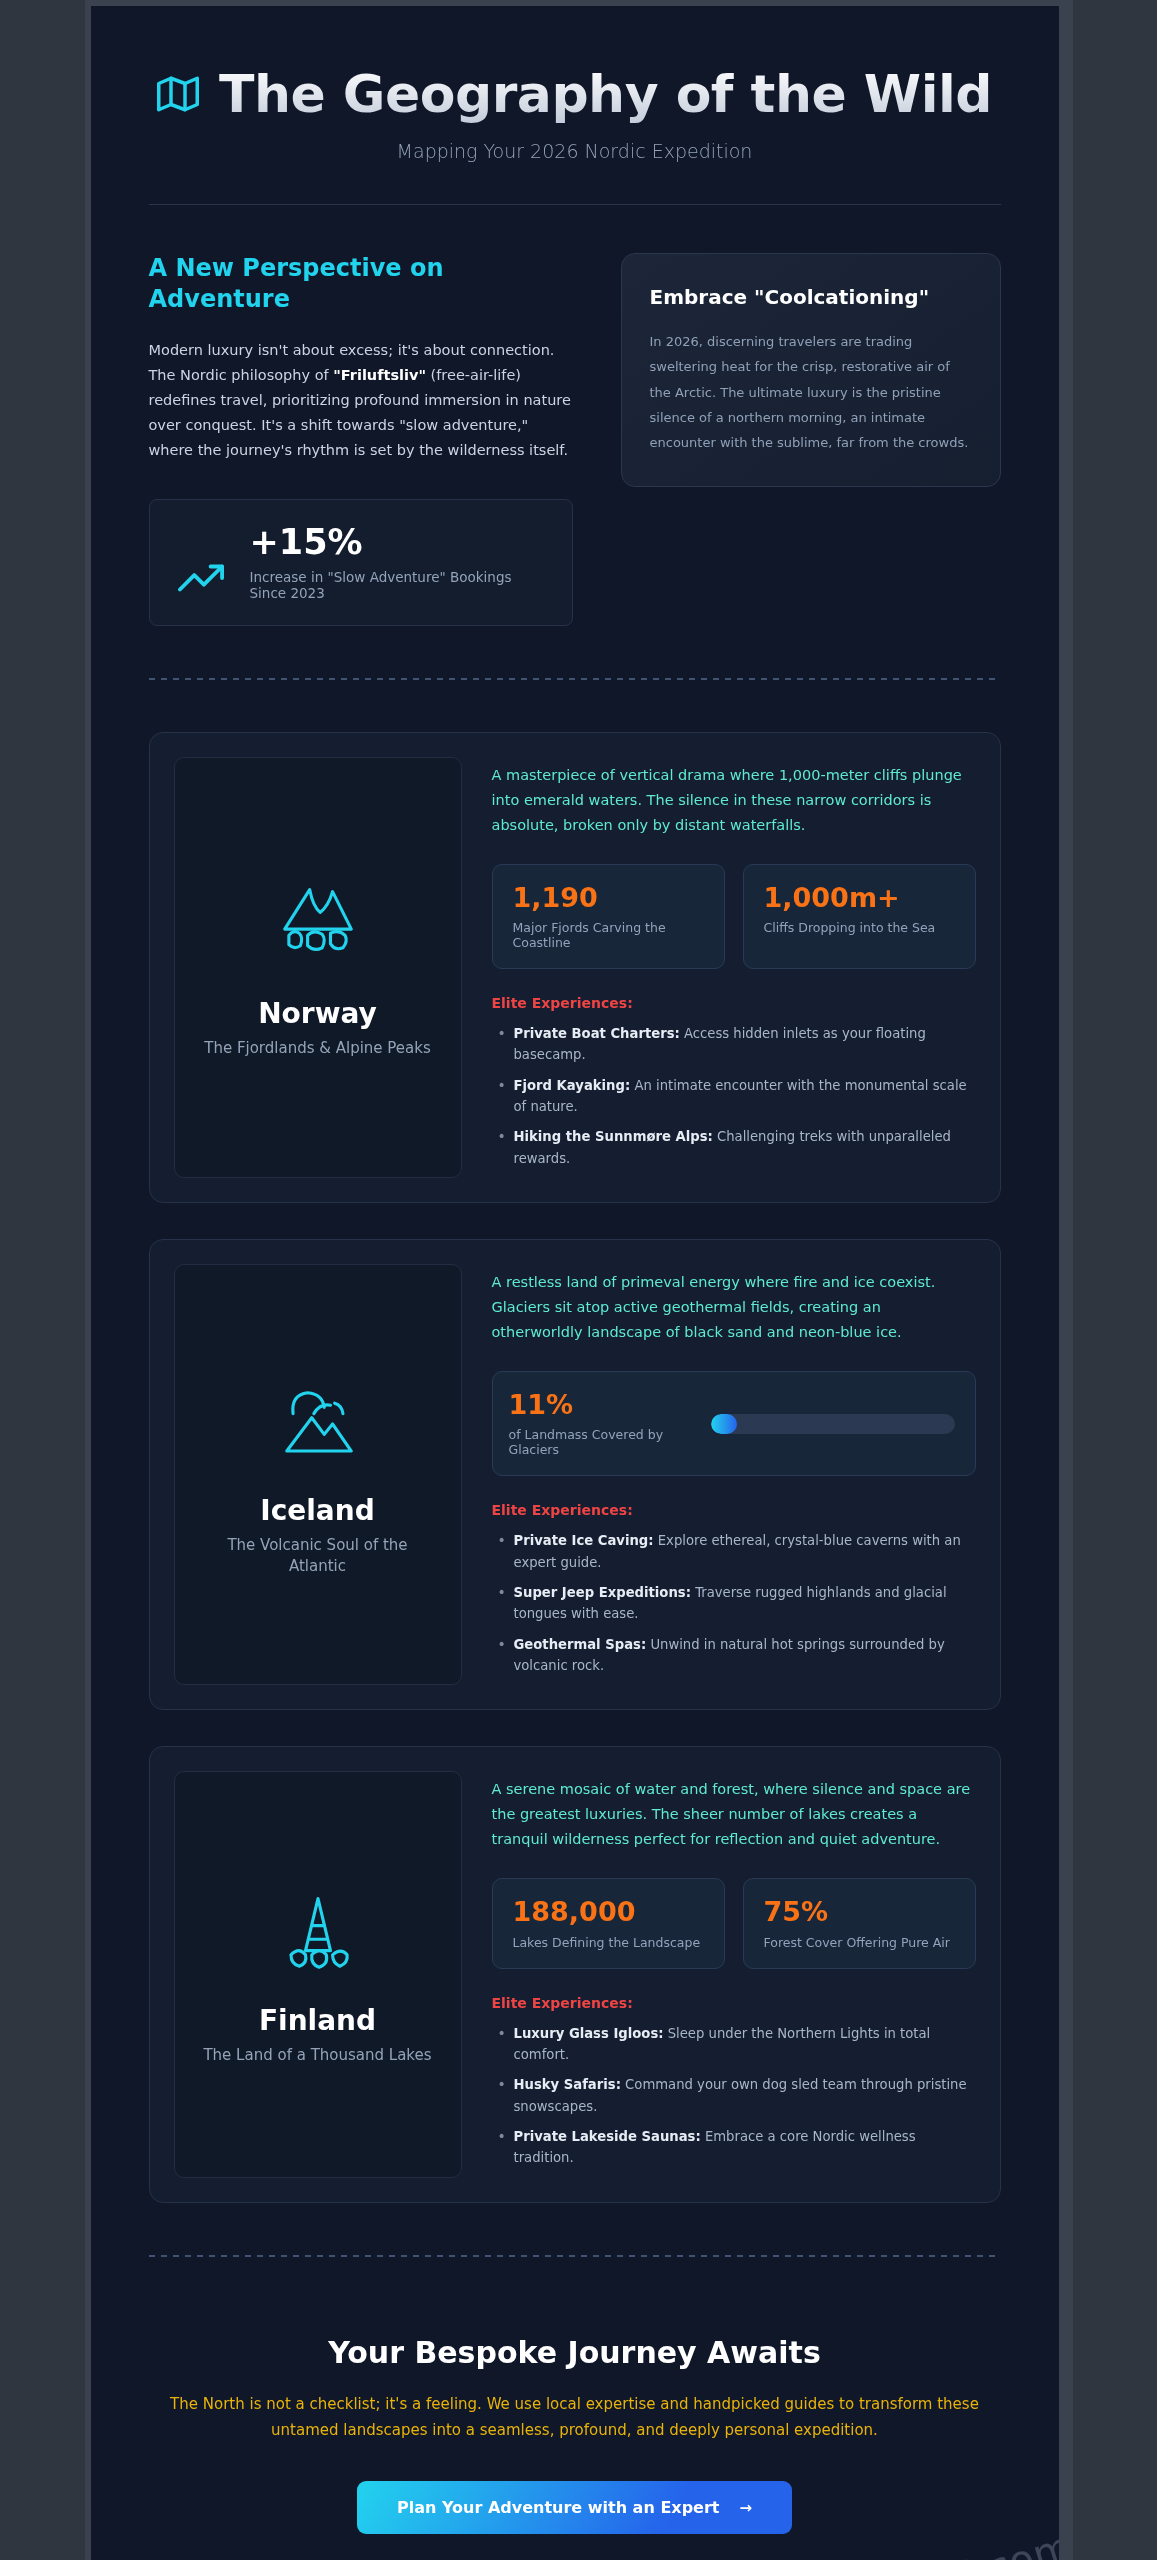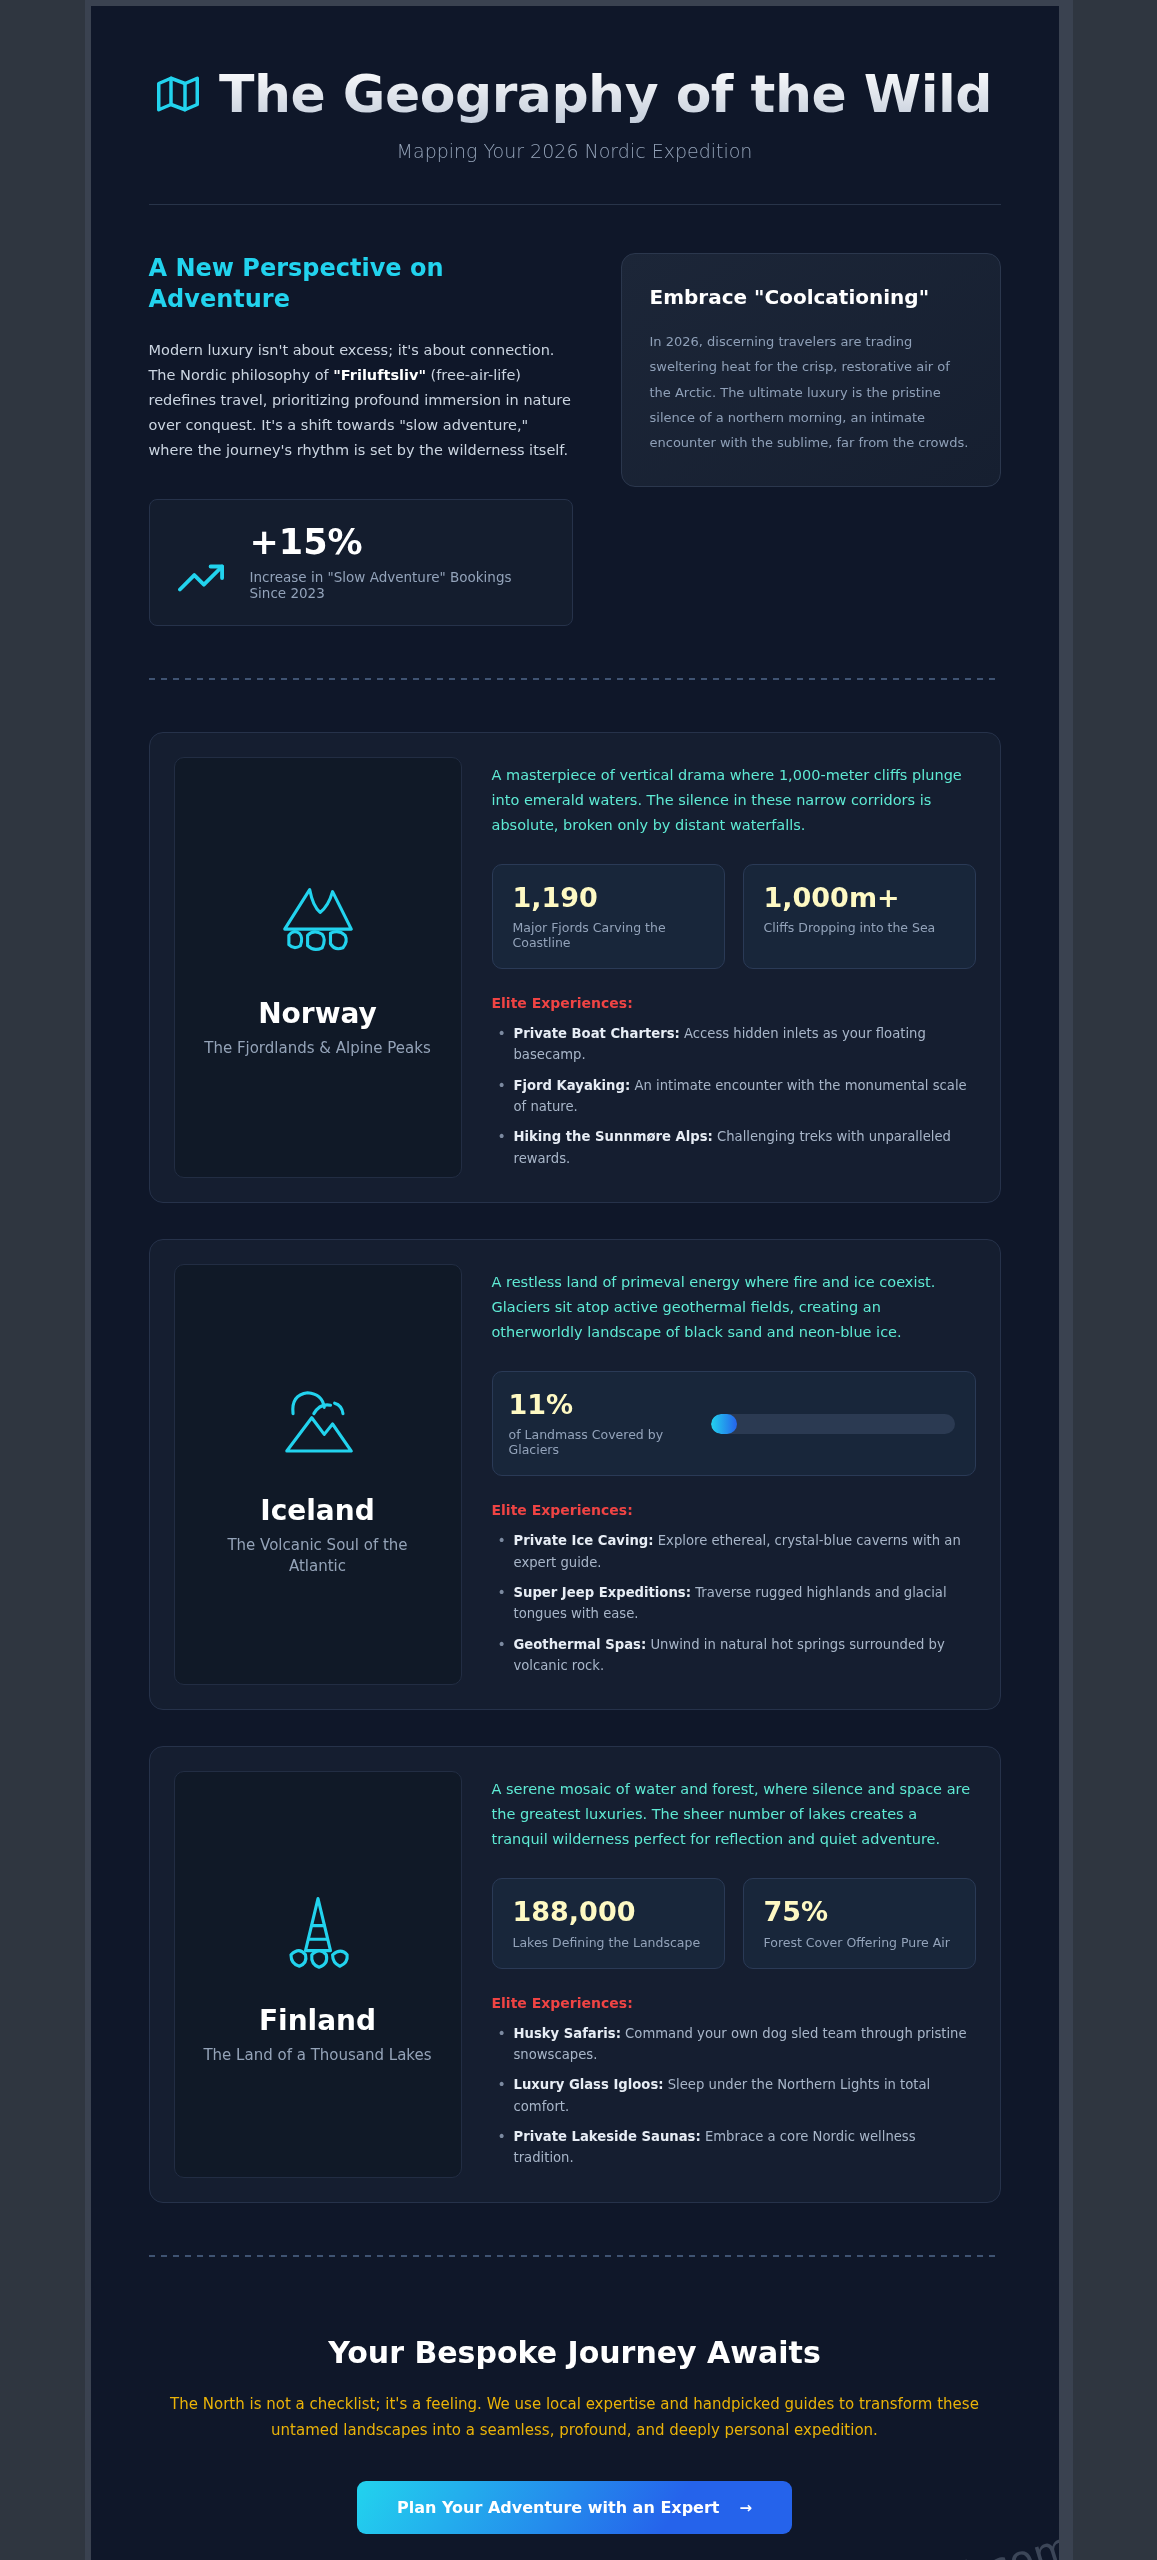--- a/index.html
+++ b/index.html
@@ -188,21 +188,21 @@
   .stat-box {
     flex: 1 1 0;
     background: #18263a;
     border: 1px solid #2a3a56;
     border-radius: 10px;
     padding: 18px 20px;
   }
   .stat-num {
     font-size: 27px;
     font-weight: bold;
-    color: #fef9c3;
+    color: #f97316;
     line-height: 1.12;
   }
   .stat-cap {
     margin-top: 7px;
     font-size: 12.5px;
     color: #93a3ba;
   }
 
   
   .stat-box.wide {
@@ -428,22 +428,22 @@
               <div class="stat-num">188,000</div>
               <div class="stat-cap">Lakes Defining the Landscape</div>
             </div>
             <div class="stat-box">
               <div class="stat-num">75%</div>
               <div class="stat-cap">Forest Cover Offering Pure Air</div>
             </div>
           </div>
           <div class="exp-title">Elite Experiences:</div>
           <ul class="exp-list">
+            <li><b>Luxury Glass Igloos:</b><span> Sleep under the Northern Lights in total comfort.</span></li>
             <li><b>Husky Safaris:</b><span> Command your own dog sled team through pristine snowscapes.</span></li>
-            <li><b>Luxury Glass Igloos:</b><span> Sleep under the Northern Lights in total comfort.</span></li>
             <li><b>Private Lakeside Saunas:</b><span> Embrace a core Nordic wellness tradition.</span></li>
           </ul>
         </div>
       </div>
 
     </div>
 
     <div class="dots"></div>
 
     <div class="cta">

